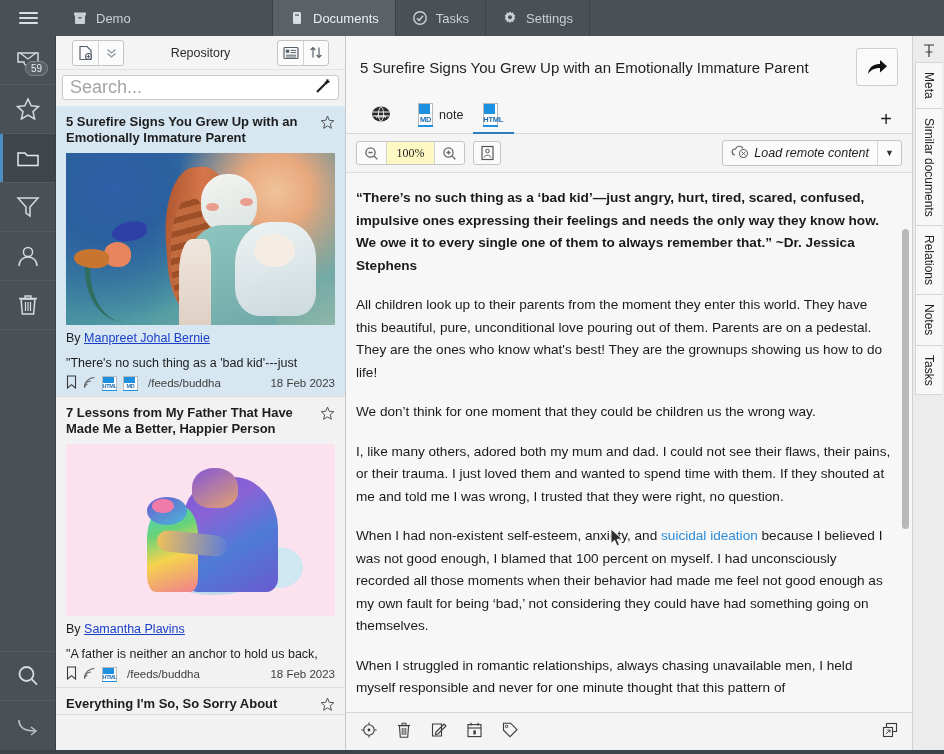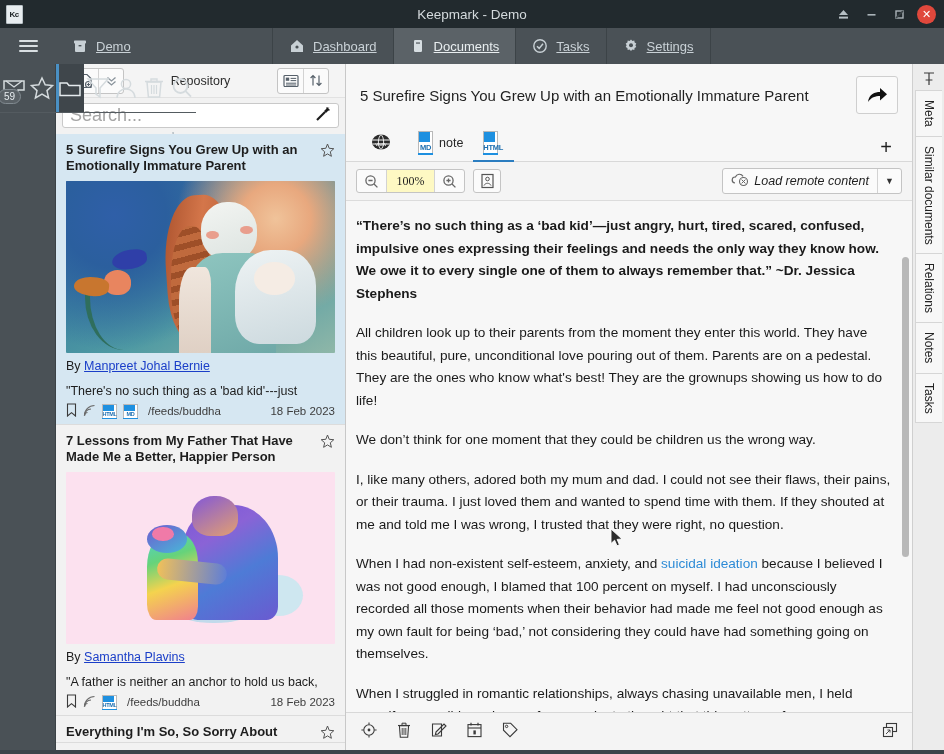--- a/index.html
+++ b/index.html
@@ -44,33 +44,33 @@
   .tabbar { height: 36px; flex: 0 0 36px; display: flex; background: #4a5156; }
   .hamburger {
     width: 56px; display: flex; align-items: center; justify-content: center;
     color: #d7dde0; background: #4a5156;
   }
   .hamburger .bars { width: 19px; }
   .hamburger .bars i { display: block; height: 2px; background: #d9dfe2; margin: 3px 0; border-radius: 1px; }
   .tabbar .tab {
     display: flex; align-items: center; gap: 8px; padding: 0 16px;
     color: #c9d1d6; font-size: 13px; border-right: 1px solid #3c4347;
-    background: #4a5156; white-space: nowrap; text-decoration: underline;
+    background: #4a5156; white-space: nowrap;
   }
   .tabbar .tab.project { width: 217px; }
   .tabbar .tab.active { background: #5b6267; color: #e9eef0; }
   .tabbar .tab .ico { width: 16px; height: 16px; display: inline-block; flex: 0 0 16px; }
   .tabbar .spacer { flex: 1; background: #4a5156; border-right: none; }
 
   
   .bodyrow { flex: 1; display: flex; min-height: 0; }
 
   
   .rail {
-    width: 56px; background: #4a5156; display: flex; flex-direction: row;
+    width: 56px; background: #4a5156; display: flex; flex-direction: column;
     flex: 0 0 56px; border-right: 1px solid #3b4246;
   }
   .rail-item {
     height: 49px; display: flex; align-items: center; justify-content: center;
     color: #d5dbde; border-bottom: 1px solid #545b60; position: relative;
   }
   .rail-item.active { background: #3f464b; }
   .rail-item.active::before {
     content: ""; position: absolute; left: 0; top: 0; bottom: 0; width: 3px; background: #4a90c4;
   }
@@ -310,73 +310,38 @@
   .ill2 .shadow {
     position: absolute; left: 42%; top: 76%; width: 26%; height: 12%;
     background: #8fd6e8; border-radius: 50%; opacity: .55;
   }
 </style>
 </head>
 <body>
 
 <div class="app">
 
-  <div class="titlebar">
-    <div class="tb-logo">
-      <div class="glyph">Kc</div>
-    </div>
-    <div class="tb-title">Keepmark - Demo</div>
-    <div class="tb-buttons">
-      <div class="tb-btn">
-        <svg width="13" height="13" viewBox="0 0 13 13">
-            <path d="M6.5 2 L11 7 H2 Z" fill="#b6bfc4"></path>
-            <rect x="2" y="8.6" width="9" height="2" fill="#b6bfc4"></rect>
-          </svg>
-      </div>
-      <div class="tb-btn">
-        <svg width="13" height="13" viewBox="0 0 13 13">
-            <rect x="2.5" y="6" width="8" height="1.6" fill="#aab3b8"></rect>
-          </svg>
-      </div>
-      <div class="tb-btn">
-        <svg width="13" height="13" viewBox="0 0 13 13">
-            <rect x="3" y="3" width="7" height="7" fill="none" stroke="#aab3b8" stroke-width="1.4"></rect>
-            <path d="M3 10 L10 3" stroke="#3a4246" stroke-width="1.6"></path>
-          </svg>
-      </div>
-      <div class="tb-close">✕</div>
-    </div>
-  </div>
 
   <div class="tabbar">
     <div class="hamburger">
       <div class="bars">
           <i></i>
           <i></i>
           <i></i>
         </div>
     </div>
     <div class="tab project">
       <span class="ico">
         <svg width="16" height="16" viewBox="0 0 16 16">
             <rect x="3" y="4" width="10" height="10" rx="1" fill="#c8d0d5"></rect>
             <rect x="2" y="2.5" width="12" height="3" rx="0.7" fill="#c8d0d5"></rect>
             <rect x="6.6" y="7" width="2.8" height="1.4" fill="#4a5156"></rect>
           </svg>
       </span>
       <span>Demo</span>
-    </div>
-    <div class="tab">
-      <span class="ico">
-        <svg width="16" height="16" viewBox="0 0 16 16">
-            <path d="M8 2 L14 7.5 V14 H2 V7.5 Z" fill="#c8d0d5"></path>
-            <circle cx="8" cy="9" r="1.6" fill="#4a5156"></circle>
-          </svg>
-      </span>
-      <span>Dashboard</span>
     </div>
     <div class="tab active">
       <span class="ico">
         <svg width="16" height="16" viewBox="0 0 16 16">
             <rect x="4" y="2" width="8" height="12" rx="1.2" fill="#d7dee2"></rect>
             <rect x="6" y="4.4" width="4" height="1.3" fill="#5b6267"></rect>
           </svg>
       </span>
       <span>Documents</span>
     </div>

